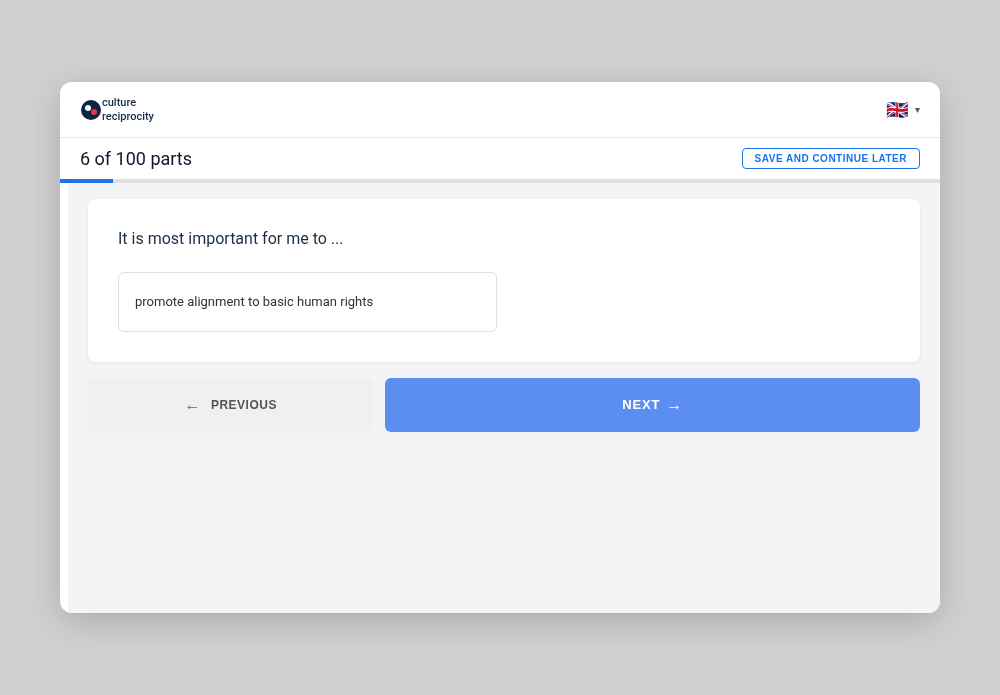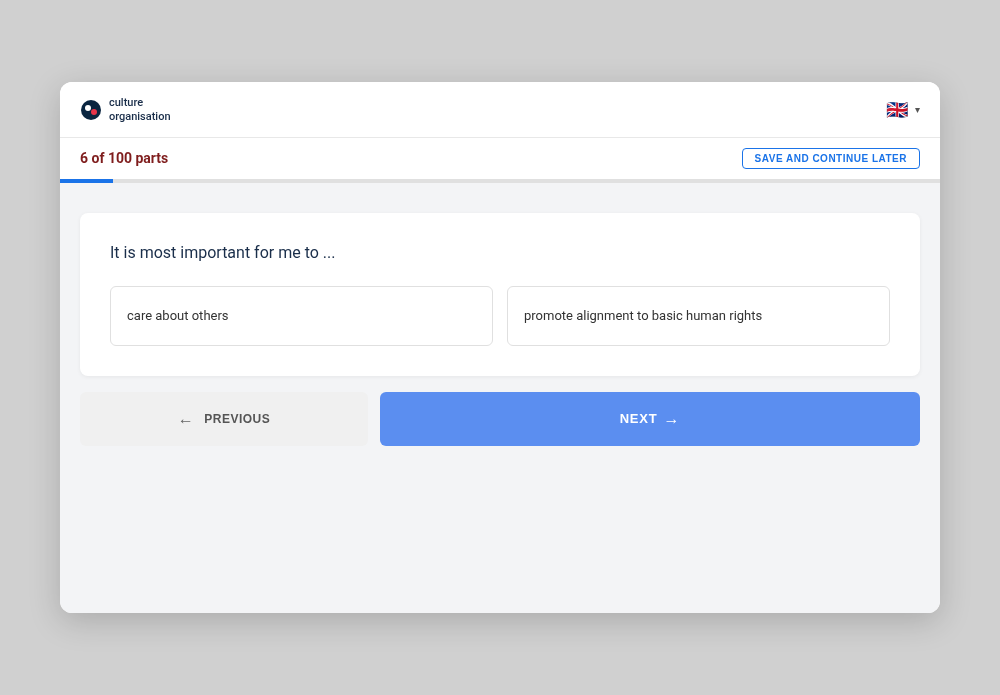--- a/index.html
+++ b/index.html
@@ -30,21 +30,21 @@
       align-items: center;
       justify-content: space-between;
       padding: 14px 20px;
       border-bottom: 1px solid #e8e8e8;
       background: #fff;
     }
 
     .logo-area {
       display: flex;
       align-items: center;
-      gap: 7px;
+      gap: 0;
     }
 
     .logo-icon {
       width: 22px;
       height: 22px;
     }
 
     .logo-text {
       display: flex;
       flex-direction: column;
@@ -74,23 +74,23 @@
 
     .progress-bar-area {
       display: flex;
       align-items: center;
       justify-content: space-between;
       padding: 10px 20px;
       background: #fff;
     }
 
     .parts-label {
-      font-size: 14px;
-      color: #7f1d1d;
-      font-weight: 700;
+      font-size: 18px;
+      color: #0f172a;
+      font-weight: 400;
     }
 
     .save-btn {
       border: 1px solid #1a73e8;
       background: #fff;
       color: #1a73e8;
       font-size: 10px;
       font-weight: 600;
       padding: 4px 12px;
       border-radius: 4px;
@@ -106,22 +106,23 @@
     }
 
     .progress-bar-fill {
       height: 4px;
       background: #1a73e8;
       width: 6%;
     }
 
     .main-content {
       background: #f3f4f6;
-      padding: 30px 20px;
+      padding: 16px 20px;
       min-height: 430px;
+      margin-left: 8px;
     }
 
     .question-card {
       background: #fff;
       border-radius: 8px;
       padding: 30px;
       box-shadow: 0 1px 4px rgba(0,0,0,0.06);
       margin-bottom: 0;
     }
 
@@ -209,42 +210,41 @@
 
   <div class="header">
     <div class="logo-area">
       <svg class="logo-icon" viewBox="0 0 22 22" fill="none">
         <circle cx="11" cy="11" r="10" fill="#0a2540"></circle>
         <circle cx="8" cy="9" r="3" fill="#fff"></circle>
         <circle cx="14" cy="13" r="3" fill="#e8344a"></circle>
       </svg>
       <div class="logo-text">
         <span>culture</span>
-        <span>organisation</span>
+        <span>reciprocity</span>
       </div>
     </div>
     <div class="header-right">
       <span class="flag-icon">🇬🇧</span>
       <span class="chevron-icon">▾</span>
     </div>
   </div>
 
   <div class="progress-bar-area">
     <span class="parts-label">6 of 100 parts</span>
     <button class="save-btn">SAVE AND CONTINUE LATER</button>
   </div>
   <div class="progress-bar-track">
     <div class="progress-bar-fill"></div>
   </div>
 
   <div class="main-content">
     <div class="question-card">
       <div class="question-text">It is most important for me to ...</div>
       <div class="options-grid">
-        <div class="option-card">care about others</div>
         <div class="option-card">promote alignment to basic human rights</div>
       </div>
     </div>
 
     <div class="nav-buttons">
       <button class="prev-btn">
         <span class="arrow-left">←</span>
         <span>PREVIOUS</span>
       </button>
       <button class="next-btn">

